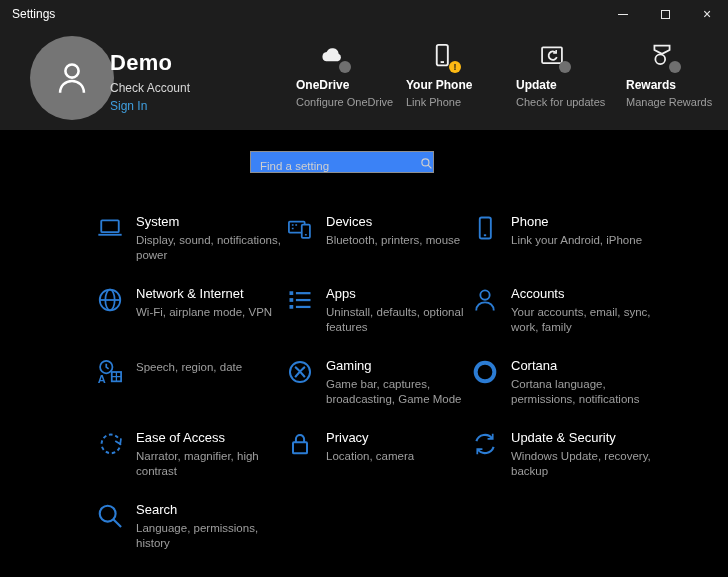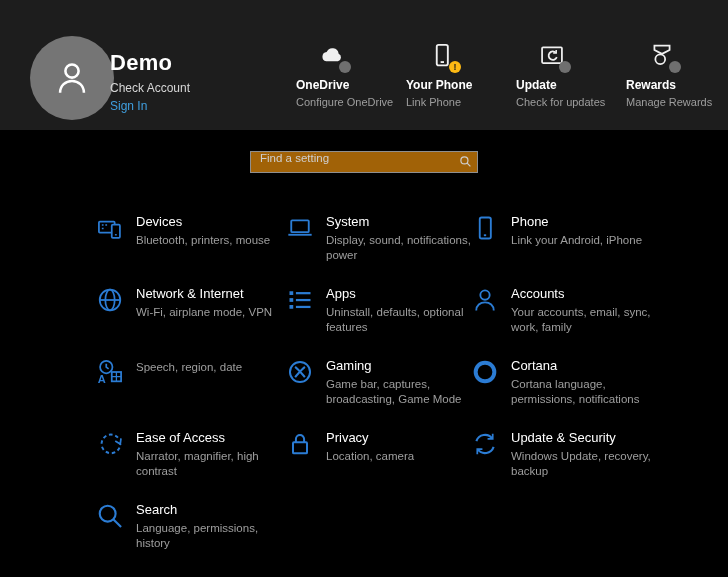--- a/index.html
+++ b/index.html
@@ -25,40 +25,54 @@
 
   .quick-links { position:absolute; top:42px; left:296px; display:flex; }
   .qlink { display:flex; flex-direction:column; width:108px; margin-right:2px; }
   .qlink-icon-wrap { position:relative; width:30px; height:30px; margin-left:22px; color:#f0f0f0; }
   .q-badge { position:absolute; right:-3px; bottom:-1px; width:12px; height:12px; border-radius:50%; background:#6f6f6f; }
   .q-badge.alert { background:#fdb913; color:#1d1d1d; font-size:9px; font-weight:bold; text-align:center; line-height:12px; }
   .qlink-label { color:#fff; font-size:12px; font-weight:bold; margin-top:6px; }
   .qlink-sub { color:#9e9e9e; font-size:11px; margin-top:4px; }
 
   
-  .search-box { position:absolute; left:250px; top:151px; width:228px; height:22px; background:#a16207; border:1px solid #8f8f8f; display:flex; align-items:flex-start; }
+  .search-box { position:absolute; left:250px; top:151px; width:184px; height:22px; background:#3b82f6; border:1px solid #8f8f8f; display:flex; align-items:flex-end; }
   .search-input { flex:1; background:transparent; border:none; outline:none; color:#e8e8e8; font-size:11.5px; padding:0 6px 0 9px; font-family:"Liberation Sans", sans-serif; }
   .search-input::placeholder { color:#cfcfcf; opacity:1; }
   .search-glyph { width:20px; height:18px; color:#cfcfcf; display:flex; align-items:center; justify-content:center; margin-right:2px; }
 
   
   .grid { position:absolute; left:96px; top:212px; display:grid; grid-template-columns:190px 185px 200px; grid-auto-rows:72px; }
   .tile { display:flex; align-items:flex-start; cursor:pointer; }
   .tile-icon { width:28px; height:28px; margin-top:2px; color:#2b7cd4; flex:none; }
   .tile-text { margin-left:12px; width:152px; }
   .tile-label { display:block; color:#ffffff; font-size:13px; margin-top:2px; }
   .tile-sub { display:block; color:#9e9e9e; font-size:11.5px; line-height:15px; margin-top:4px; }
   svg { display:block; }
 </style>
 </head>
 <body>
 
 <div class="window">
 
   <div class="hero-band">
+    <div class="titlebar">
+      <span class="title">Settings</span>
+      <div class="win-controls">
+        <div class="win-btn">
+            <span class="glyph-min"></span>
+          </div>
+        <div class="win-btn">
+            <span class="glyph-max"></span>
+          </div>
+        <div class="win-btn">
+            <span class="glyph-close">×</span>
+          </div>
+      </div>
+    </div>
 
     <div class="avatar">
       <span>
         <svg width="44" height="44" viewBox="0 0 24 24" fill="none" stroke="#ffffff" stroke-width="1.4">
           <circle cx="12" cy="8.2" r="3.6"></circle>
           <path d="M5.5 20c0-3.8 3-6.4 6.5-6.4s6.5 2.6 6.5 6.4"></path>
         </svg>
       </span>
     </div>
 
@@ -128,43 +142,43 @@
         <circle cx="10" cy="10" r="6.5"></circle>
         <path d="M15 15l6 6"></path>
       </svg>
     </span>
   </div>
 
   <div class="grid">
 
     <div class="tile">
       <span class="tile-icon">
+        <svg width="28" height="28" viewBox="0 0 24 24" fill="none" stroke="currentColor" stroke-width="1.6">
+          <rect x="4.5" y="5.5" width="15" height="10" rx="0.8"></rect>
+          <path d="M2 17.8h20"></path>
+        </svg>
+      </span>
+      <span class="tile-text">
+        <span class="tile-label">System</span>
+        <span class="tile-sub">Display, sound, notifications, power</span>
+      </span>
+    </div>
+
+    <div class="tile">
+      <span class="tile-icon">
         <svg width="28" height="28" viewBox="0 0 24 24" fill="none" stroke="currentColor" stroke-width="1.5">
           <rect x="2.5" y="6.5" width="13.5" height="9.5" rx="0.8"></rect>
           <path d="M5 9.5h1.5M8 9.5h1.5M5 12.5h1.5" stroke-width="1.3"></path>
           <rect x="13.5" y="9" width="7" height="11.5" rx="1" fill="#000"></rect>
           <path d="M16.2 17.8h1.6" stroke-width="1.2"></path>
         </svg>
       </span>
       <span class="tile-text">
         <span class="tile-label">Devices</span>
         <span class="tile-sub">Bluetooth, printers, mouse</span>
-      </span>
-    </div>
-
-    <div class="tile">
-      <span class="tile-icon">
-        <svg width="28" height="28" viewBox="0 0 24 24" fill="none" stroke="currentColor" stroke-width="1.6">
-          <rect x="4.5" y="5.5" width="15" height="10" rx="0.8"></rect>
-          <path d="M2 17.8h20"></path>
-        </svg>
-      </span>
-      <span class="tile-text">
-        <span class="tile-label">System</span>
-        <span class="tile-sub">Display, sound, notifications, power</span>
       </span>
     </div>
 
     <div class="tile">
       <span class="tile-icon">
         <svg width="28" height="28" viewBox="0 0 24 24" fill="none" stroke="currentColor" stroke-width="1.6">
           <rect x="7.5" y="3" width="9.5" height="18" rx="1.6"></rect>
           <path d="M11 18.2h2"></path>
         </svg>
       </span>

